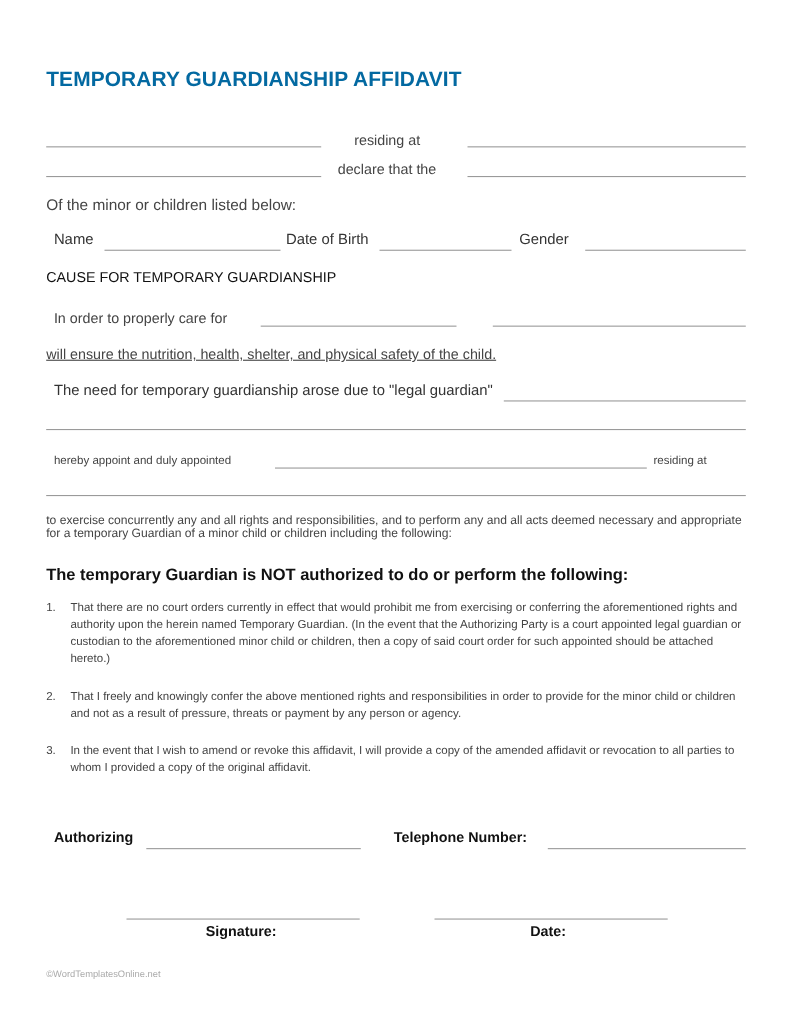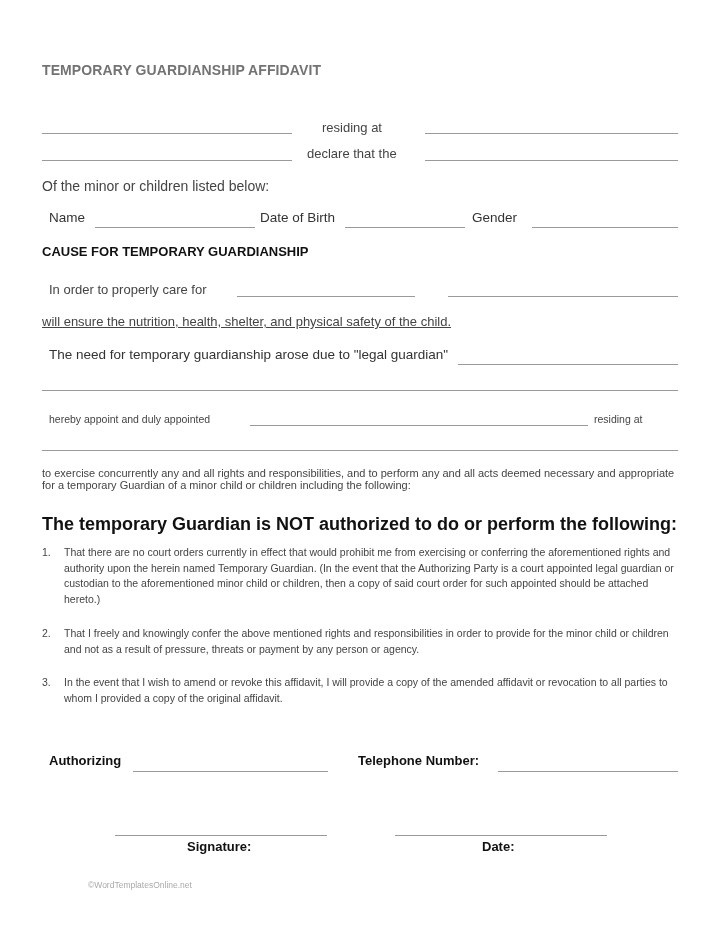--- a/index.html
+++ b/index.html
@@ -1,30 +1,30 @@
 <!DOCTYPE html>
 <html><head>
 <meta charset="utf-8">
 <style>
   html,body{margin:0;padding:0;background:#fff;}
   body{width:720px;height:931px;position:relative;overflow:hidden;font-family:"Liberation Sans",sans-serif;color:#222;}
   .abs{position:absolute;}
   .line{position:absolute;height:0;border-top:1.3px solid #9a9a9a;}
-  .title{left:42px;top:62px;font-size:14px;font-weight:bold;color:#737373;letter-spacing:0.1px;}
+  .title{left:42px;top:62px;font-size:19px;font-weight:bold;color:#0369a1;letter-spacing:0.1px;}
   .lbl{font-size:13px;color:#444;}
   .lbl-d{font-size:13.5px;color:#333;}
   .small{font-size:14px;color:#444;}
-  .sec{font-size:13px;font-weight:bold;color:#111;}
+  .sec{font-size:13px;font-weight:normal;color:#111;}
   .para{font-size:11px;color:#444;line-height:12px;}
-  .h2{font-size:18px;font-weight:bold;color:#111;}
+  .h2{font-size:15px;font-weight:bold;color:#111;}
   .item{position:absolute;left:42px;width:640px;font-size:10.5px;color:#444;line-height:15.5px;}
   .item .num{position:absolute;left:0;top:0;}
   .item .txt{position:absolute;left:22px;top:0;width:620px;}
   .sig{font-size:13px;font-weight:bold;color:#111;}
-  .wm{font-size:8.5px;color:#aaa;margin-left:46px;}
+  .wm{font-size:8.5px;color:#aaa;}
 </style>
 </head>
 <body>
 
 <div>
 
   <div class="abs title">TEMPORARY GUARDIANSHIP AFFIDAVIT</div>
 
   <div class="line" style="left:42px;top:133px;width:250px;"></div>
   <div class="abs lbl" style="left:322px;top:120px;">residing at</div>

